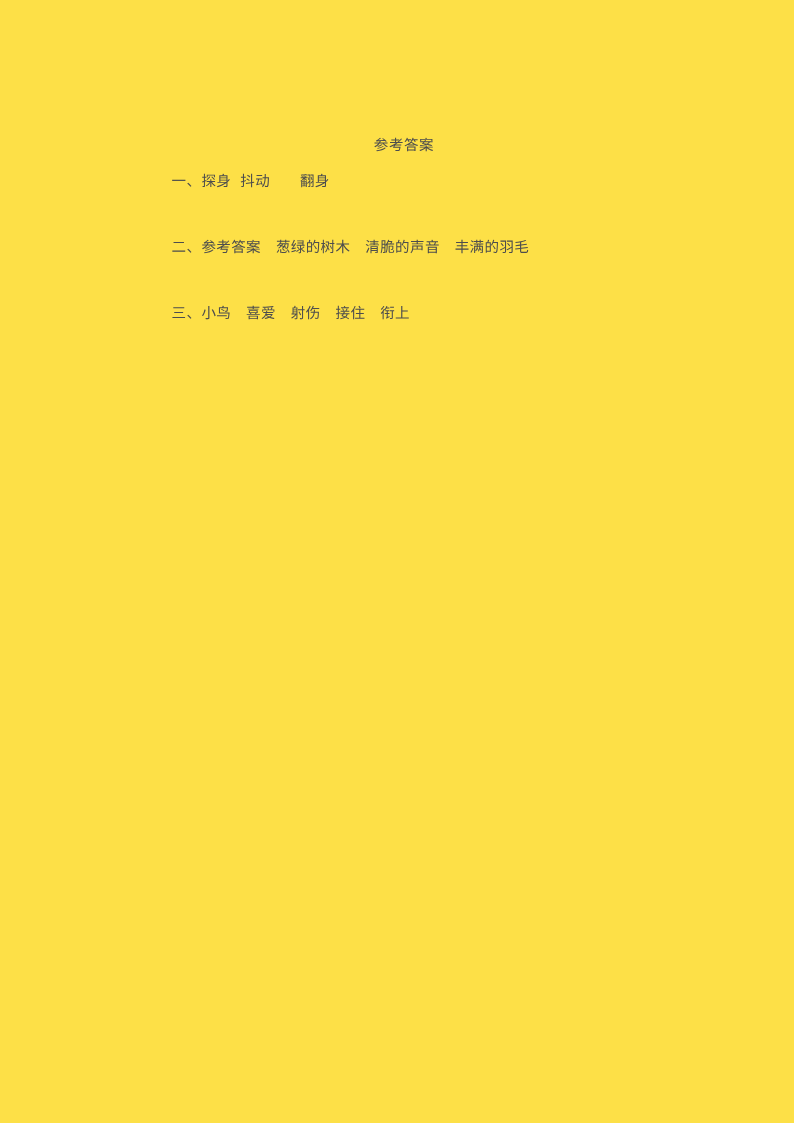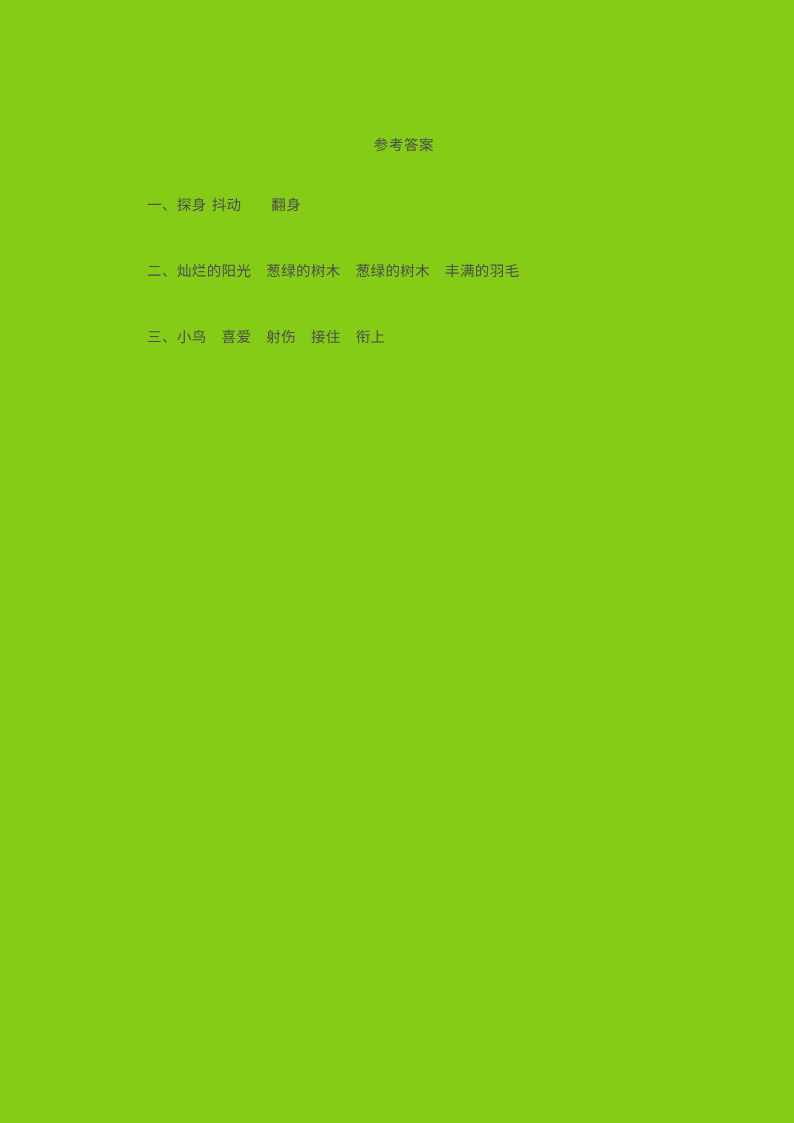--- a/index.html
+++ b/index.html
@@ -13,43 +13,44 @@
     height: 1123px;
     position: relative;
     overflow: hidden;
     font-family: "DejaVu Serif", "Liberation Serif", serif;
     -webkit-font-smoothing: antialiased;
   }
 
   .page {
     position: absolute;
     inset: 0;
-    background: #84cc16;
+    background: #fde047;
   }
 
   
   .doc-title {
     position: absolute;
     left: 0;
     top: 137px;
     width: 808px;           
     text-align: center;
     font-size: 14.5px;
     line-height: 16px;
     color: #4d4d4d;
     letter-spacing: 0.6px;
     white-space: nowrap;
   }
 
   
   .answer-body {
     position: absolute;
     left: 117px;
-    top: 172px;
+    top: 149px;
     width: 640px;
+    font-family: Liberation Mono, monospace;
   }
 
   .answer-line {
     font-size: 14.5px;
     line-height: 22px;
     color: #4d4d4d;
     letter-spacing: 0.4px;
     white-space: pre;
     margin: 0;
     padding: 0;
@@ -69,21 +70,21 @@
 
   <div class="doc-title">参考答案</div>
 
   <div class="answer-body">
 
     <p class="answer-line">
       <span class="idx">一、</span><span class="content">探身 抖动　　翻身</span>
     </p>
 
     <p class="answer-line">
-      <span class="idx">二、</span><span class="content">灿烂的阳光　葱绿的树木　葱绿的树木　丰满的羽毛</span>
+      <span class="idx">二、</span><span class="content">参考答案　葱绿的树木　清脆的声音　丰满的羽毛</span>
     </p>
 
     <p class="answer-line">
       <span class="idx">三、</span><span class="content">小鸟　喜爱　射伤　接住　衔上</span>
     </p>
 
 
   </div>
 
 </div>

